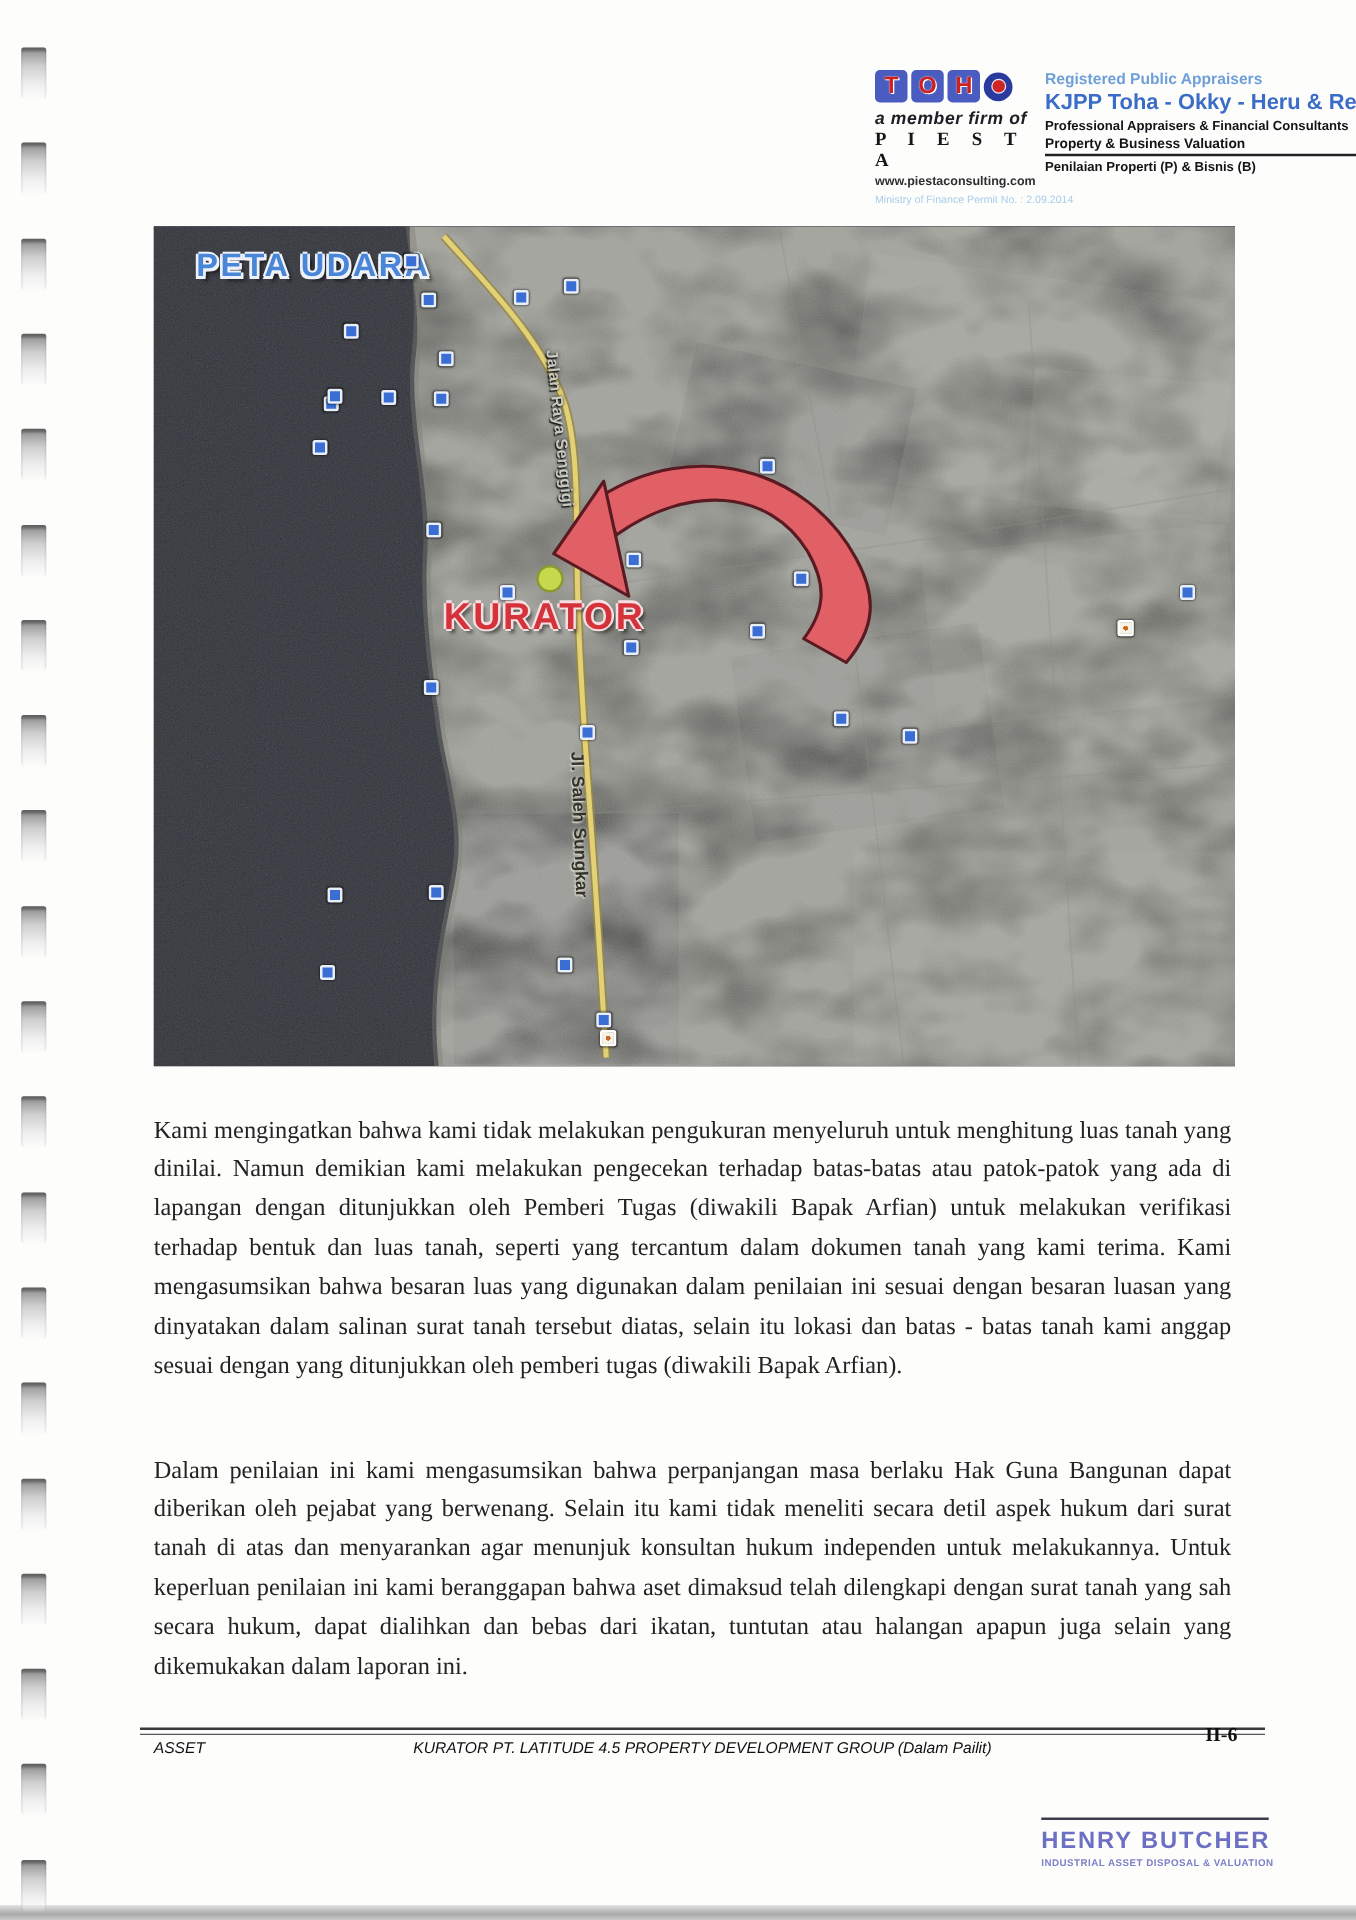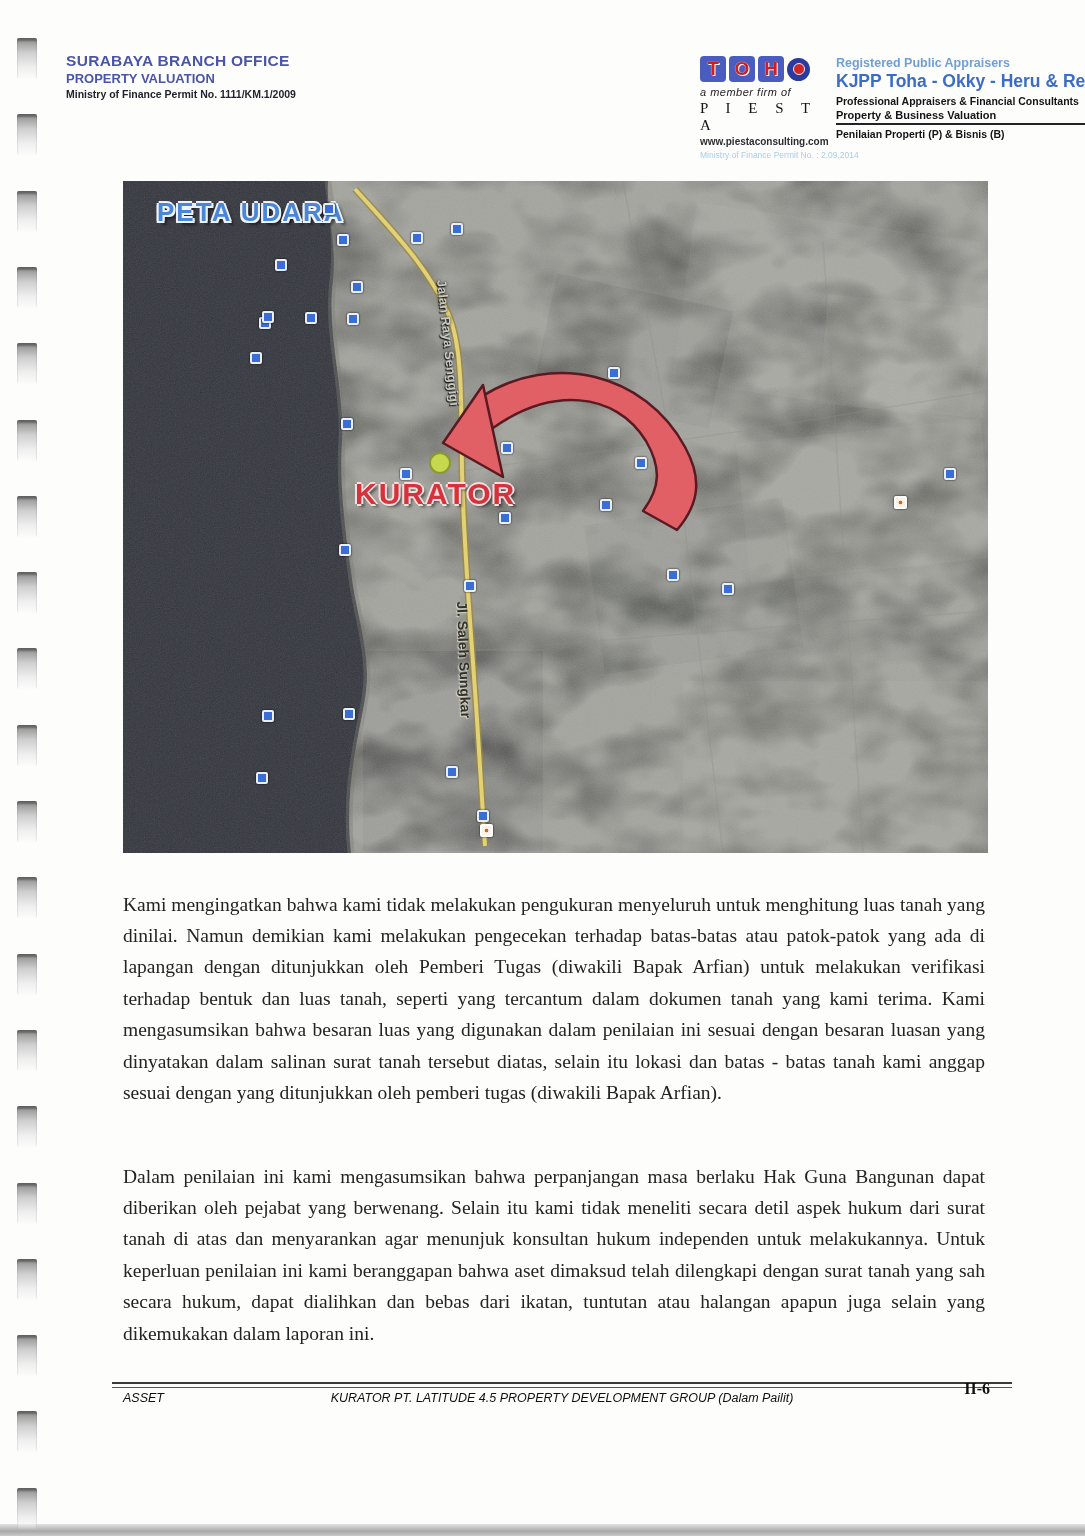--- a/index.html
+++ b/index.html
@@ -15,22 +15,22 @@
   .hdr-left .l2{font-size:13px;font-weight:bold;margin-top:1px;}
   .hdr-left .l3{font-size:10.5px;font-weight:bold;color:#23232e;margin-top:2px;}
   
   .hdr-right{position:absolute;left:700px;top:56px;display:flex;gap:14px;}
   .toh-col{width:122px;}
   .toh-row{display:flex;align-items:center;gap:3px;}
   .toh-sq{width:26px;height:26px;border-radius:4px;background:#4a5cc0;display:flex;align-items:center;justify-content:center;
      color:#cf1f1f;font-weight:bold;font-size:19px;text-shadow:0 0 1px #fff,1px 1px 0 #fff;}
   .toh-circle{width:23px;height:23px;border-radius:50%;background:#2b3a9e;display:flex;align-items:center;justify-content:center;}
   .toh-circle .dot{width:10px;height:10px;border-radius:50%;background:#d02525;border:1.5px solid #e8e8f5;}
-  .member{font-style:italic;font-weight:normal;font-size:11px;color:#1d1d24;margin-top:4px;letter-spacing:.5px;}
-  .piesta{font-family:"Liberation Serif",serif;font-weight:normal;font-size:15px;letter-spacing:7px;color:#161618;margin-top:2px;}
+  .member{font-style:italic;font-weight:bold;font-size:14px;color:#1d1d24;margin-top:4px;letter-spacing:.5px;}
+  .piesta{font-family:"Liberation Serif",serif;font-weight:bold;font-size:15px;letter-spacing:7px;color:#161618;margin-top:2px;}
   .website{font-size:10px;font-weight:bold;color:#2e2e33;margin-top:2px;}
   .permit-faint{font-size:8.5px;color:#a9cde9;margin-top:3px;white-space:nowrap;}
   .kjpp-col{width:258px;}
   .registered{font-size:12.5px;font-weight:bold;color:#6f9fd8;}
   .kjpp{font-size:17.5px;font-weight:bold;color:#3b6cc7;margin-top:1px;white-space:nowrap;}
   .professional{font-size:10.5px;font-weight:bold;color:#141418;margin-top:3px;white-space:nowrap;}
   .propval{font-size:11px;font-weight:bold;color:#141418;margin-top:2px;padding-bottom:2px;border-bottom:2px solid #222;}
   .penilaian{font-size:10.5px;font-weight:bold;color:#141418;margin-top:3px;}
   
   .map{position:absolute;left:123px;top:181px;width:865px;height:672px;background:#30323a;}
@@ -64,25 +64,20 @@
   .brand-name{font-size:19px;font-weight:bold;color:#6c6fc2;letter-spacing:1.5px;white-space:nowrap;}
   .brand-tag{font-size:7.8px;font-weight:bold;color:#7d80c8;letter-spacing:.4px;margin-top:2px;white-space:nowrap;}
   .page-bottom-edge{position:absolute;left:0;bottom:0;width:100%;height:12px;
      background:linear-gradient(180deg,#e3e3e3,#a9a9a9 60%,#c9c9c9);}
 </style>
 </head>
 <body>
 
 <div class="page">
 
-  <div class="hdr-left">
-    <div class="l1">SURABAYA BRANCH OFFICE</div>
-    <div class="l2">PROPERTY VALUATION</div>
-    <div class="l3">Ministry of Finance Permit No. 1111/KM.1/2009</div>
-  </div>
 
   <div class="hdr-right">
     <div class="toh-col">
       <div class="toh-row">
         <div class="toh-sq">T</div>
         <div class="toh-sq">O</div>
         <div class="toh-sq">H</div>
         <div class="toh-circle">
             <div class="dot"></div>
           </div>
@@ -192,20 +187,24 @@
   <p class="bodytext para1">Kami mengingatkan bahwa kami tidak melakukan pengukuran menyeluruh untuk menghitung luas tanah yang dinilai. Namun demikian kami melakukan pengecekan terhadap batas-batas atau patok-patok yang ada di lapangan dengan ditunjukkan oleh Pemberi Tugas (diwakili Bapak Arfian) untuk melakukan verifikasi terhadap bentuk dan luas tanah, seperti yang tercantum dalam dokumen tanah yang kami terima. Kami mengasumsikan bahwa besaran luas yang digunakan dalam penilaian ini sesuai dengan besaran luasan yang dinyatakan dalam salinan surat tanah tersebut diatas, selain itu lokasi dan batas - batas tanah kami anggap sesuai dengan yang ditunjukkan oleh pemberi tugas (diwakili Bapak Arfian).</p>
   <p class="bodytext para2">Dalam penilaian ini kami mengasumsikan bahwa perpanjangan masa berlaku Hak Guna Bangunan dapat diberikan oleh pejabat yang berwenang. Selain itu kami tidak meneliti secara detil aspek hukum dari surat tanah di atas dan menyarankan agar menunjuk konsultan hukum independen untuk melakukannya. Untuk keperluan penilaian ini kami beranggapan bahwa aset dimaksud telah dilengkapi dengan surat tanah yang sah secara hukum, dapat dialihkan dan bebas dari ikatan, tuntutan atau halangan apapun juga selain yang dikemukakan dalam laporan ini.</p>
 
   <div class="foot-rule"></div>
   <div class="foot-row">
     <span class="foot-left">ASSET</span>
     <span class="foot-center">KURATOR PT. LATITUDE 4.5 PROPERTY DEVELOPMENT GROUP (Dalam Pailit)</span>
     <span class="foot-right">II-6</span>
   </div>
 
+  <div class="brand">
+    <div class="brand-name">HENRY BUTCHER</div>
+    <div class="brand-tag">INDUSTRIAL ASSET DISPOSAL &amp; VALUATION</div>
+  </div>
 
   <div class="page-bottom-edge"></div>
 <div class="bind-mark" style="top: 38px;"></div>
     <div class="bind-mark" style="top: 114.3px;"></div>
     <div class="bind-mark" style="top: 190.6px;"></div>
     <div class="bind-mark" style="top: 266.9px;"></div>
     <div class="bind-mark" style="top: 343.2px;"></div>
     <div class="bind-mark" style="top: 419.5px;"></div>
     <div class="bind-mark" style="top: 495.8px;"></div>
     <div class="bind-mark" style="top: 572.1px;"></div>

